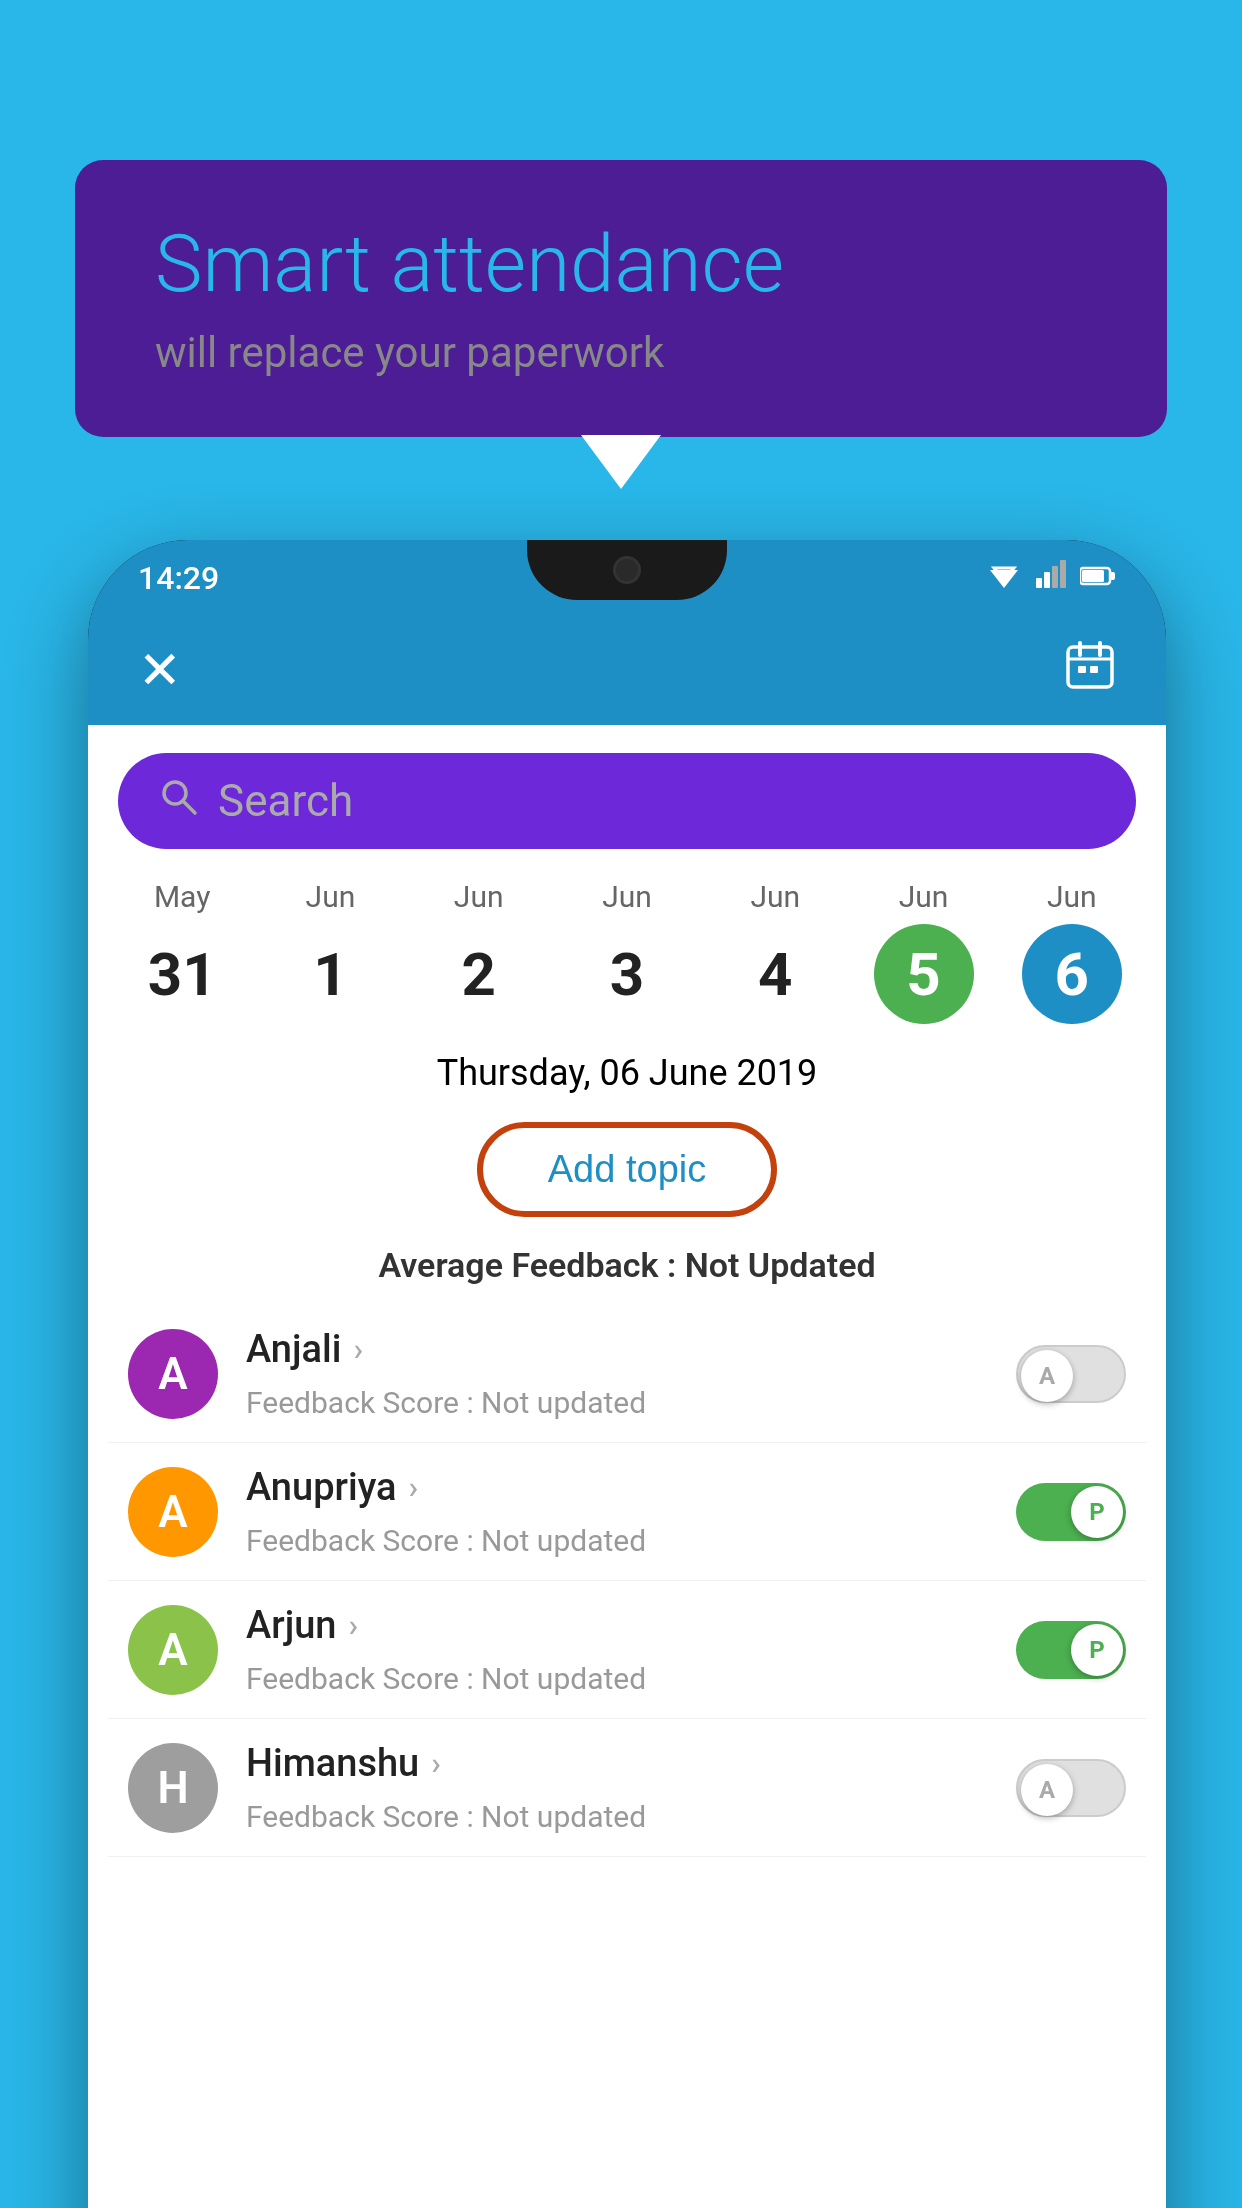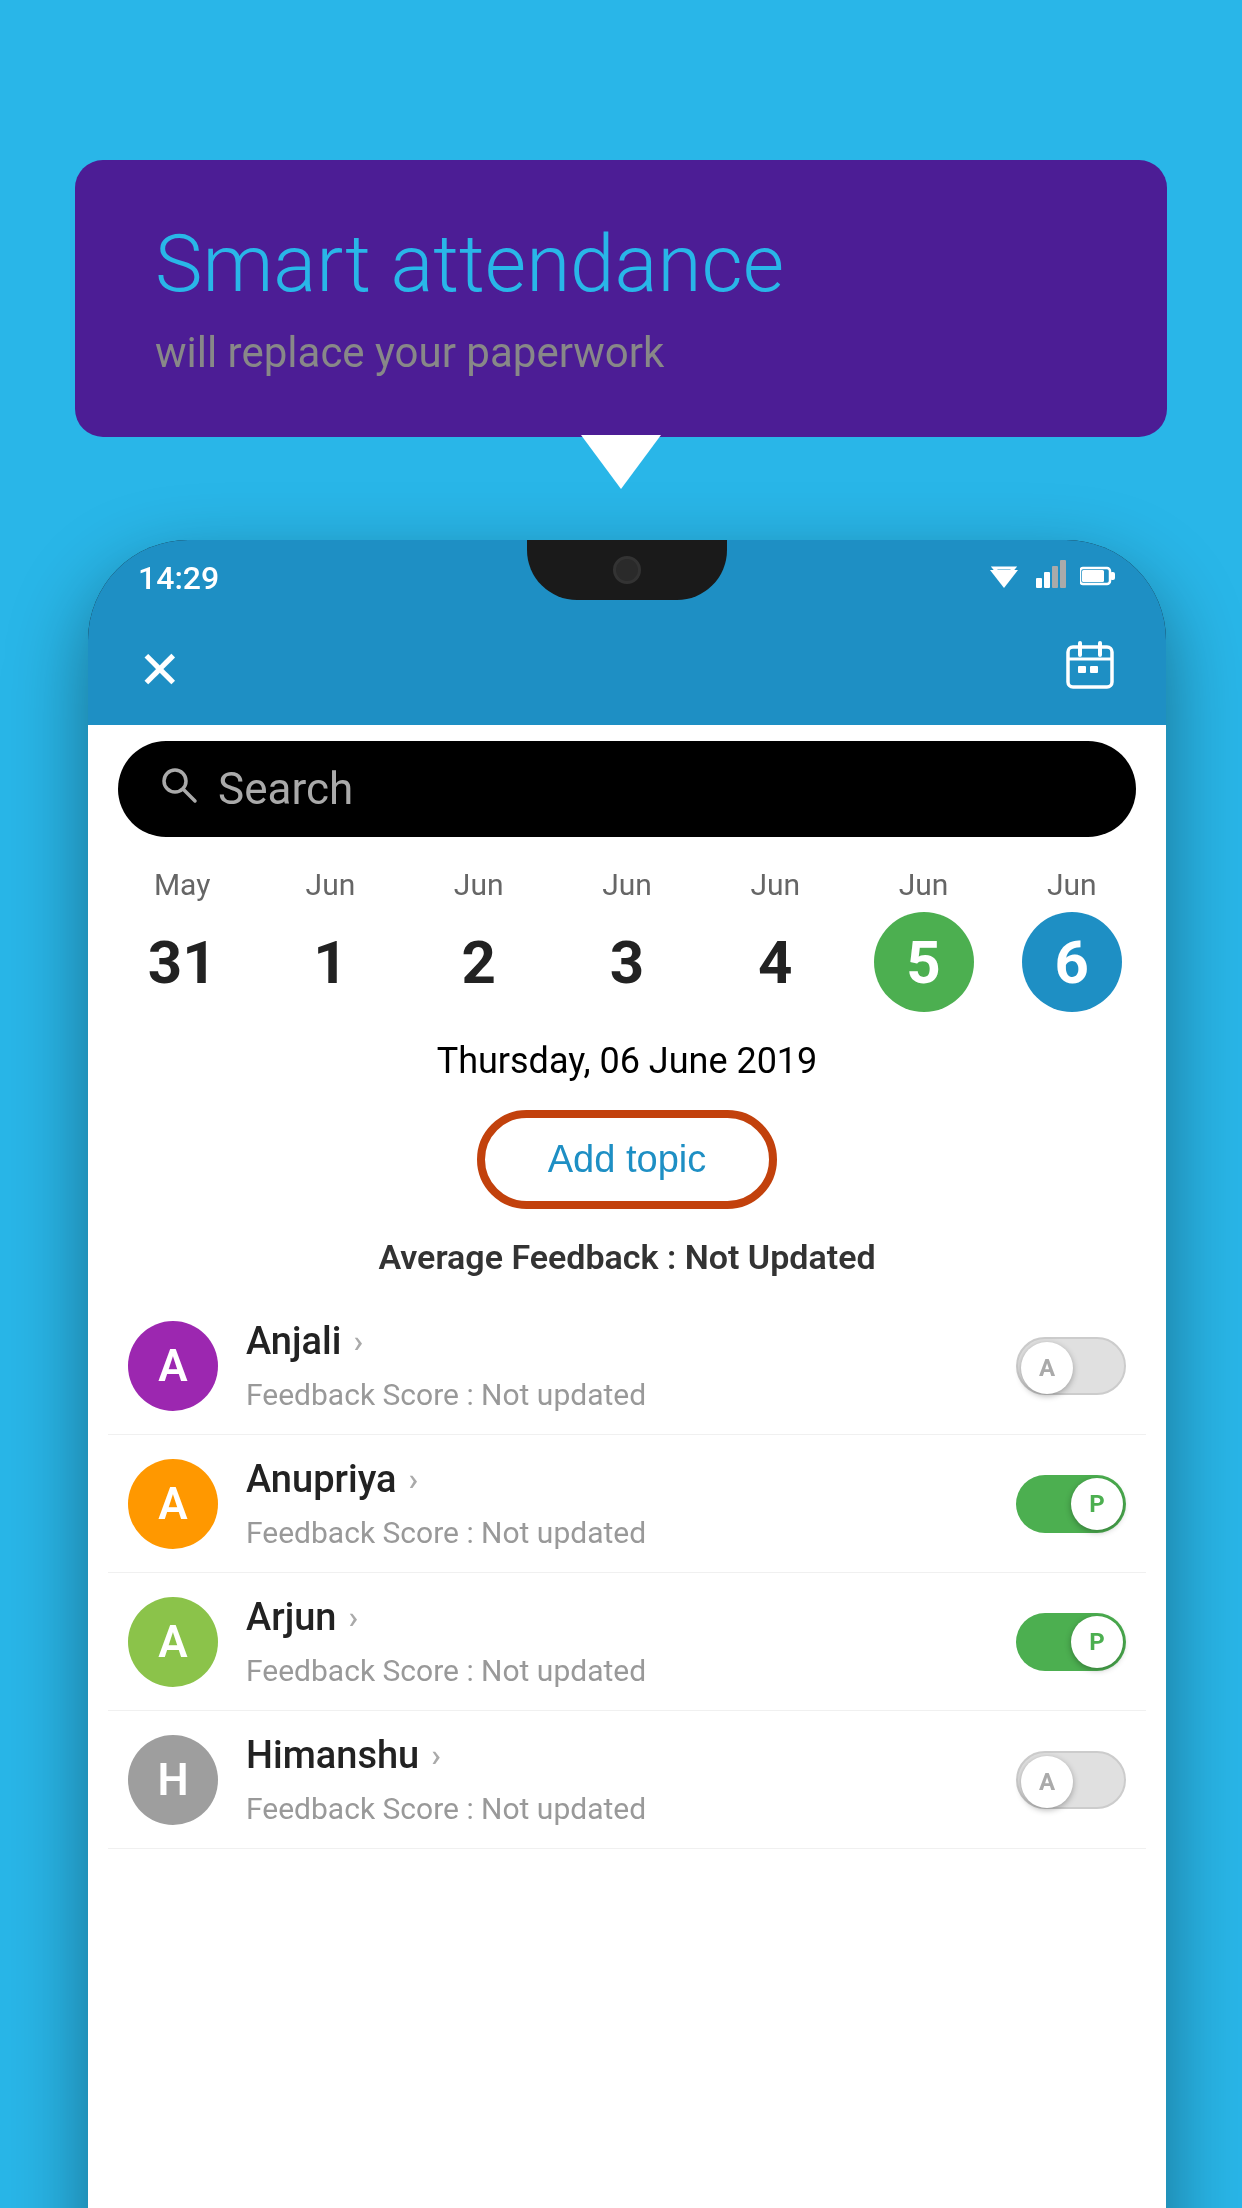--- a/index.html
+++ b/index.html
@@ -172,22 +172,22 @@
       left: 0;
       right: 0;
       bottom: 0;
       background: white;
       border-radius: 0 0 88px 88px;
       overflow: hidden;
     }
 
     
     .search-bar {
-      margin: 16px 30px 20px;
-      background: #000000;
+      margin: 28px 30px 20px;
+      background: #6d28d9;
       border-radius: 50px;
       display: flex;
       align-items: center;
       padding: 22px 40px;
     }
 
     .search-icon-svg {
       color: #999;
       margin-right: 20px;
       font-size: 40px;
@@ -253,21 +253,21 @@
       font-size: 36px;
       color: #000000;
       font-weight: 400;
     }
 
     
     .add-topic-btn {
       display: block;
       margin: 14px auto;
       padding: 20px 60px;
-      border: 8px solid #c2410c;
+      border: 6px solid #c2410c;
       border-radius: 50px;
       background: white;
       color: #1e8fc4;
       font-size: 38px;
       cursor: pointer;
       font-weight: 400;
       width: auto;
       min-width: 300px;
     }
 

